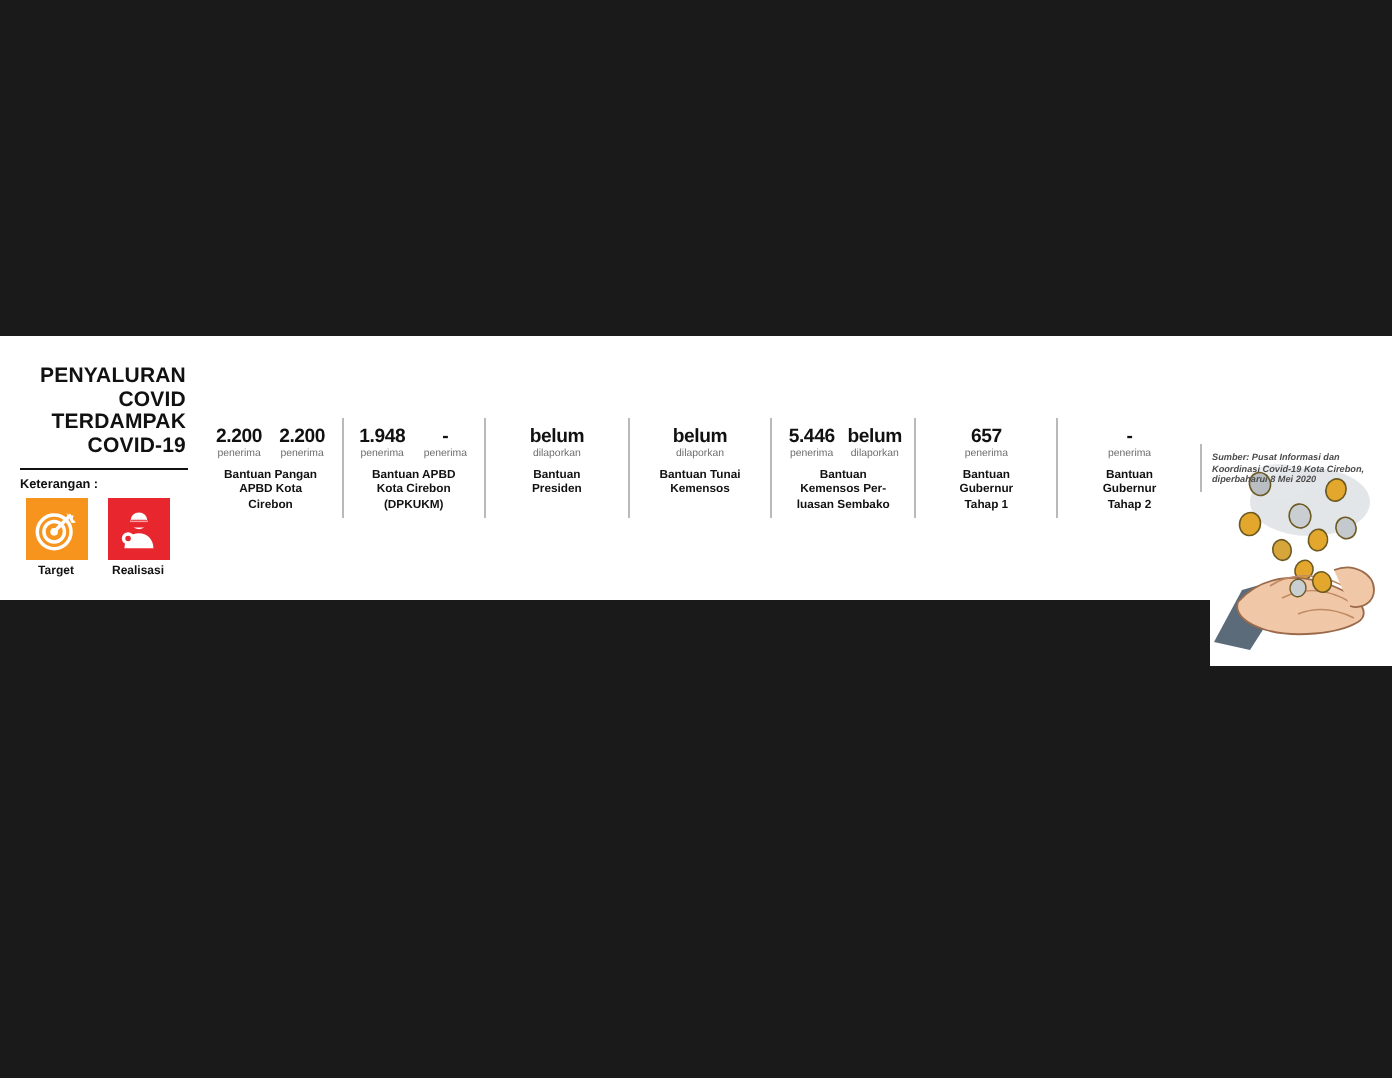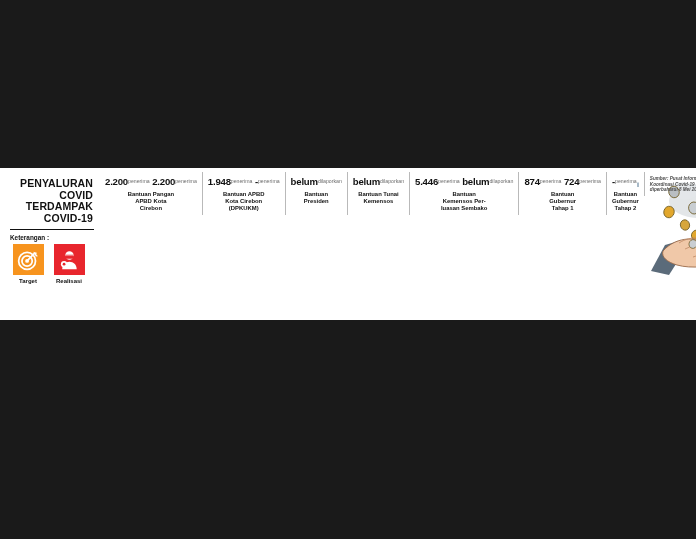--- a/index.html
+++ b/index.html
@@ -13,25 +13,25 @@
     font-family: "Liberation Sans", sans-serif;
     overflow: hidden;
     position: relative;
   }
 
   #infographic {
     position: absolute;
     left: 0;
     top: 168px;
     width: 696px;
-    height: 152px;
+    height: 132px;
     background: #ffffff;
     box-sizing: border-box;
     display: flex;
-    align-items: flex-start;
+    align-items: center;
     padding: 4px 4px 4px 4px;
   }
 
   
   .title-block {
     width: 96px;
     flex: 0 0 96px;
     box-sizing: border-box;
     padding: 6px 6px 2px 6px;
     display: flex;
@@ -102,21 +102,21 @@
   .group:first-child { border-left: none; }
   .bars {
     display: flex;
     gap: 2.5px;
     flex: 1 1 auto;
     align-items: stretch;
   }
   .bar-col {
     flex: 1 1 0;
     display: flex;
-    flex-direction: row;
+    flex-direction: column;
   }
   .bar-value {
     font-size: 9.6px;
     font-weight: bold;
     color: #111111;
     text-align: center;
     line-height: 10px;
     letter-spacing: -0.2px;
   }
   .bar-unit {
@@ -382,45 +382,30 @@
             </div>
           </div>
         </div>
         <div class="group-label">Bantuan
 Kemensos Per-
 luasan Sembako</div>
       </div>
       <div class="group">
         <div class="bars">
           <div class="bar-col">
-            <div class="bar-value">874</div>
+            <div class="bar-value">657</div>
             <div class="bar-unit">penerima</div>
             <div class="bar-track">
               <div class="bar-fill target" style="height: 18%;"></div>
               <div class="bar-icon"><svg width="19" height="19" viewBox="0 0 24 24">
                   <circle cx="11" cy="13" r="9.2" fill="none" stroke="#ffffff" stroke-width="2"></circle>
                   <circle cx="11" cy="13" r="5.6" fill="none" stroke="#ffffff" stroke-width="2"></circle>
                   <circle cx="11" cy="13" r="2.1" fill="#ffffff"></circle>
                   <path d="M11 13 L19.5 4.2" stroke="#ffffff" stroke-width="2" stroke-linecap="round"></path>
                   <path d="M17.6 2.6 l1.9 1.8 l2.1 -0.5 l-0.5 2.1 l1.8 1.9 l-2.4 0.3" fill="#ffffff"></path>
-                </svg></div>
-            </div>
-          </div>
-          <div class="bar-col">
-            <div class="bar-value">724</div>
-            <div class="bar-unit">penerima</div>
-            <div class="bar-track">
-              <div class="bar-fill realisasi" style="height: 15%;"></div>
-              <div class="bar-icon"><svg width="19" height="19" viewBox="0 0 24 24">
-                  <circle cx="12.5" cy="7" r="4.6" fill="#ffffff"></circle>
-                  <rect x="7.6" y="6.4" width="9.8" height="4.2" rx="1.1" fill="#E8262D"></rect>
-                  <rect x="7.6" y="6.9" width="9.8" height="0.8" fill="#ffffff" opacity="0.5"></rect>
-                  <path d="M4.6 22 c0 -5 3.6 -8.2 7.9 -8.2 c4.3 0 7.9 3.2 7.9 8.2 z" fill="#ffffff"></path>
-                  <circle cx="6.6" cy="16.6" r="3.4" fill="#ffffff"></circle>
-                  <circle cx="6.6" cy="16.6" r="1.5" fill="#E8262D"></circle>
                 </svg></div>
             </div>
           </div>
         </div>
         <div class="group-label">Bantuan
 Gubernur
 Tahap 1</div>
       </div>
       <div class="group">
         <div class="bars">

